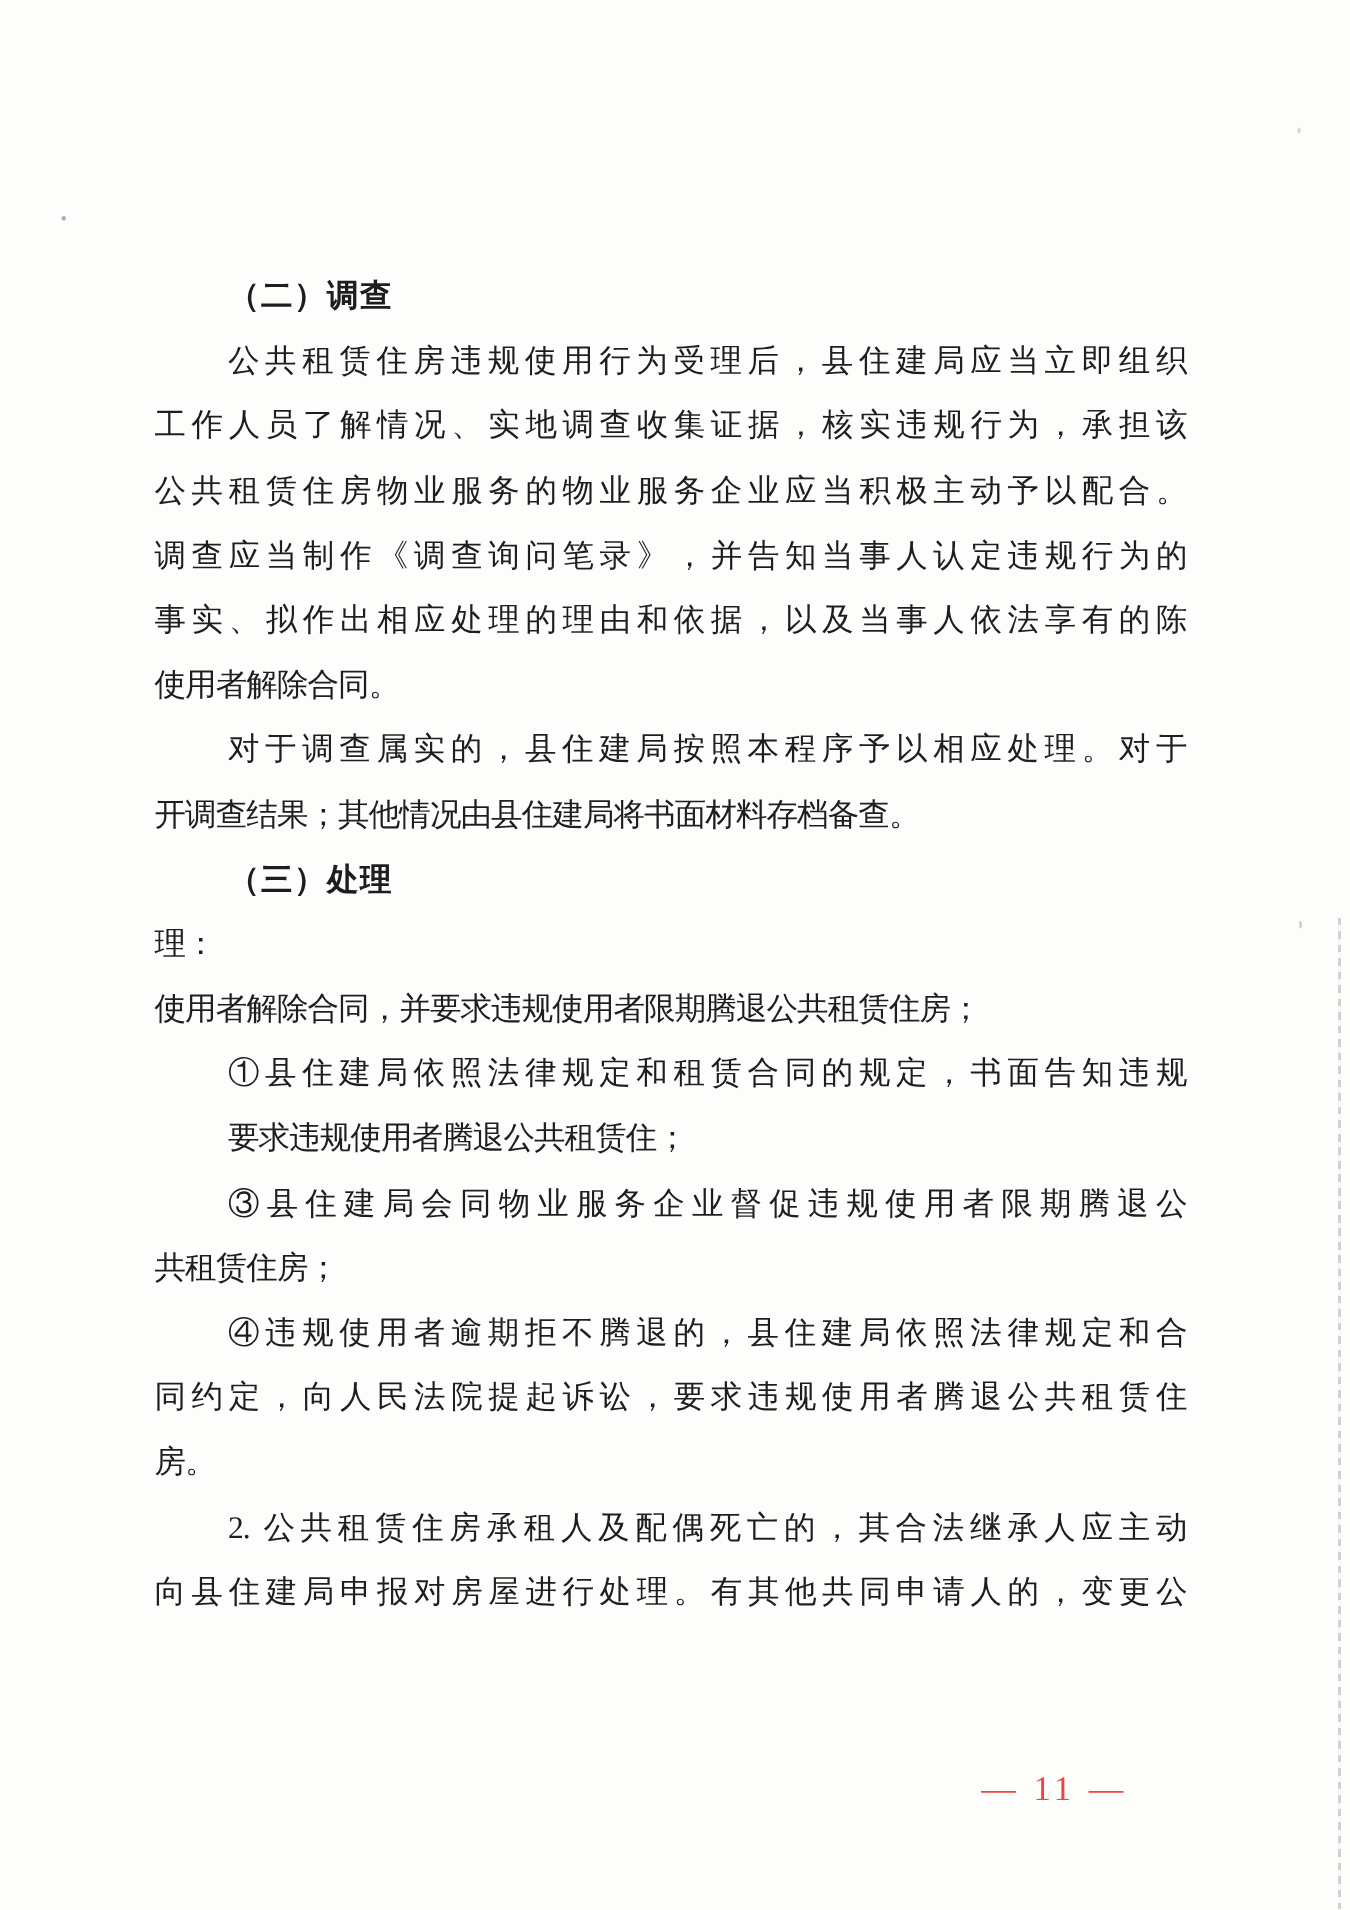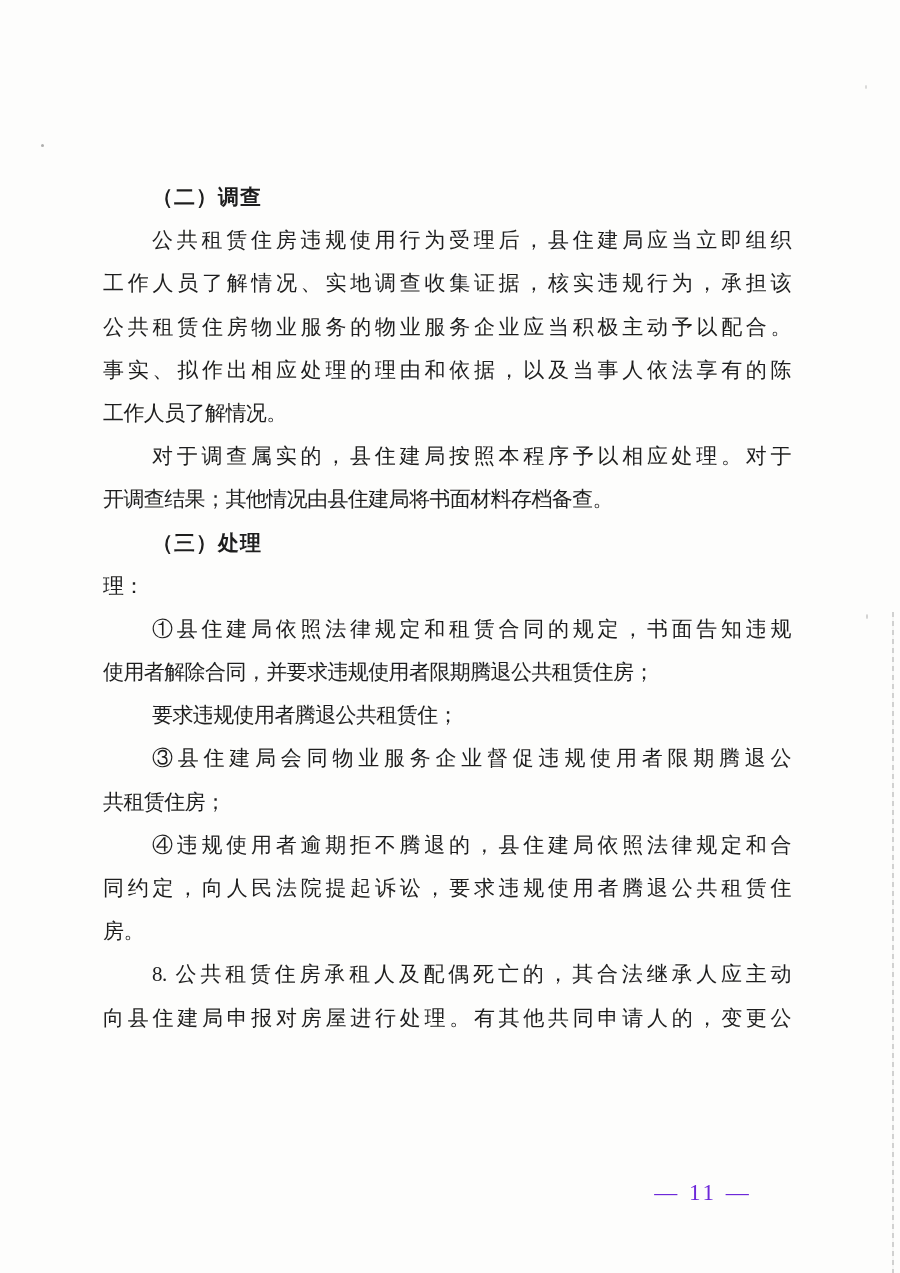--- a/index.html
+++ b/index.html
@@ -42,21 +42,21 @@
   }
 
   .footer {
     position: absolute;
     left: 648px;
     top: 1180px;
     width: 110px;
     text-align: center;
     font-size: 23px;
     letter-spacing: 3px;
-    color: #6d28d9;
+    color: #ef4444;
   }
 
   
   .scan-line-right {
     position: absolute;
     left: 892px;
     top: 612px;
     width: 2px;
     height: 661px;
     opacity: 0.55;
@@ -78,35 +78,36 @@
 
   <span class="speck speck-a"></span>
   <span class="speck speck-b"></span>
   <span class="speck speck-c"></span>
 
   <div class="content">
       <div class="line heading indent">（二）调查</div>
       <div class="line just indent">公共租赁住房违规使用行为受理后，县住建局应当立即组织</div>
       <div class="line just">工作人员了解情况、实地调查收集证据，核实违规行为，承担该</div>
       <div class="line just">公共租赁住房物业服务的物业服务企业应当积极主动予以配合。</div>
+      <div class="line just">调查应当制作《调查询问笔录》，并告知当事人认定违规行为的</div>
       <div class="line just">事实、拟作出相应处理的理由和依据，以及当事人依法享有的陈</div>
-      <div class="line">工作人员了解情况。</div>
+      <div class="line">使用者解除合同。</div>
       <div class="line just indent">对于调查属实的，县住建局按照本程序予以相应处理。对于</div>
       <div class="line">开调查结果；其他情况由县住建局将书面材料存档备查。</div>
       <div class="line heading indent">（三）处理</div>
       <div class="line">理：</div>
+      <div class="line">使用者解除合同，并要求违规使用者限期腾退公共租赁住房；</div>
       <div class="line just indent">①县住建局依照法律规定和租赁合同的规定，书面告知违规</div>
-      <div class="line">使用者解除合同，并要求违规使用者限期腾退公共租赁住房；</div>
       <div class="line indent">要求违规使用者腾退公共租赁住；</div>
       <div class="line just indent">③县住建局会同物业服务企业督促违规使用者限期腾退公</div>
       <div class="line">共租赁住房；</div>
       <div class="line just indent">④违规使用者逾期拒不腾退的，县住建局依照法律规定和合</div>
       <div class="line just">同约定，向人民法院提起诉讼，要求违规使用者腾退公共租赁住</div>
       <div class="line">房。</div>
-      <div class="line just indent">8. 公共租赁住房承租人及配偶死亡的，其合法继承人应主动</div>
+      <div class="line just indent">2. 公共租赁住房承租人及配偶死亡的，其合法继承人应主动</div>
       <div class="line just">向县住建局申报对房屋进行处理。有其他共同申请人的，变更公</div>
     </div>
 
   <div class="footer">
     <span>— 11 —</span>
   </div>
 
   <div class="scan-line-right"></div>
 
 </div>

